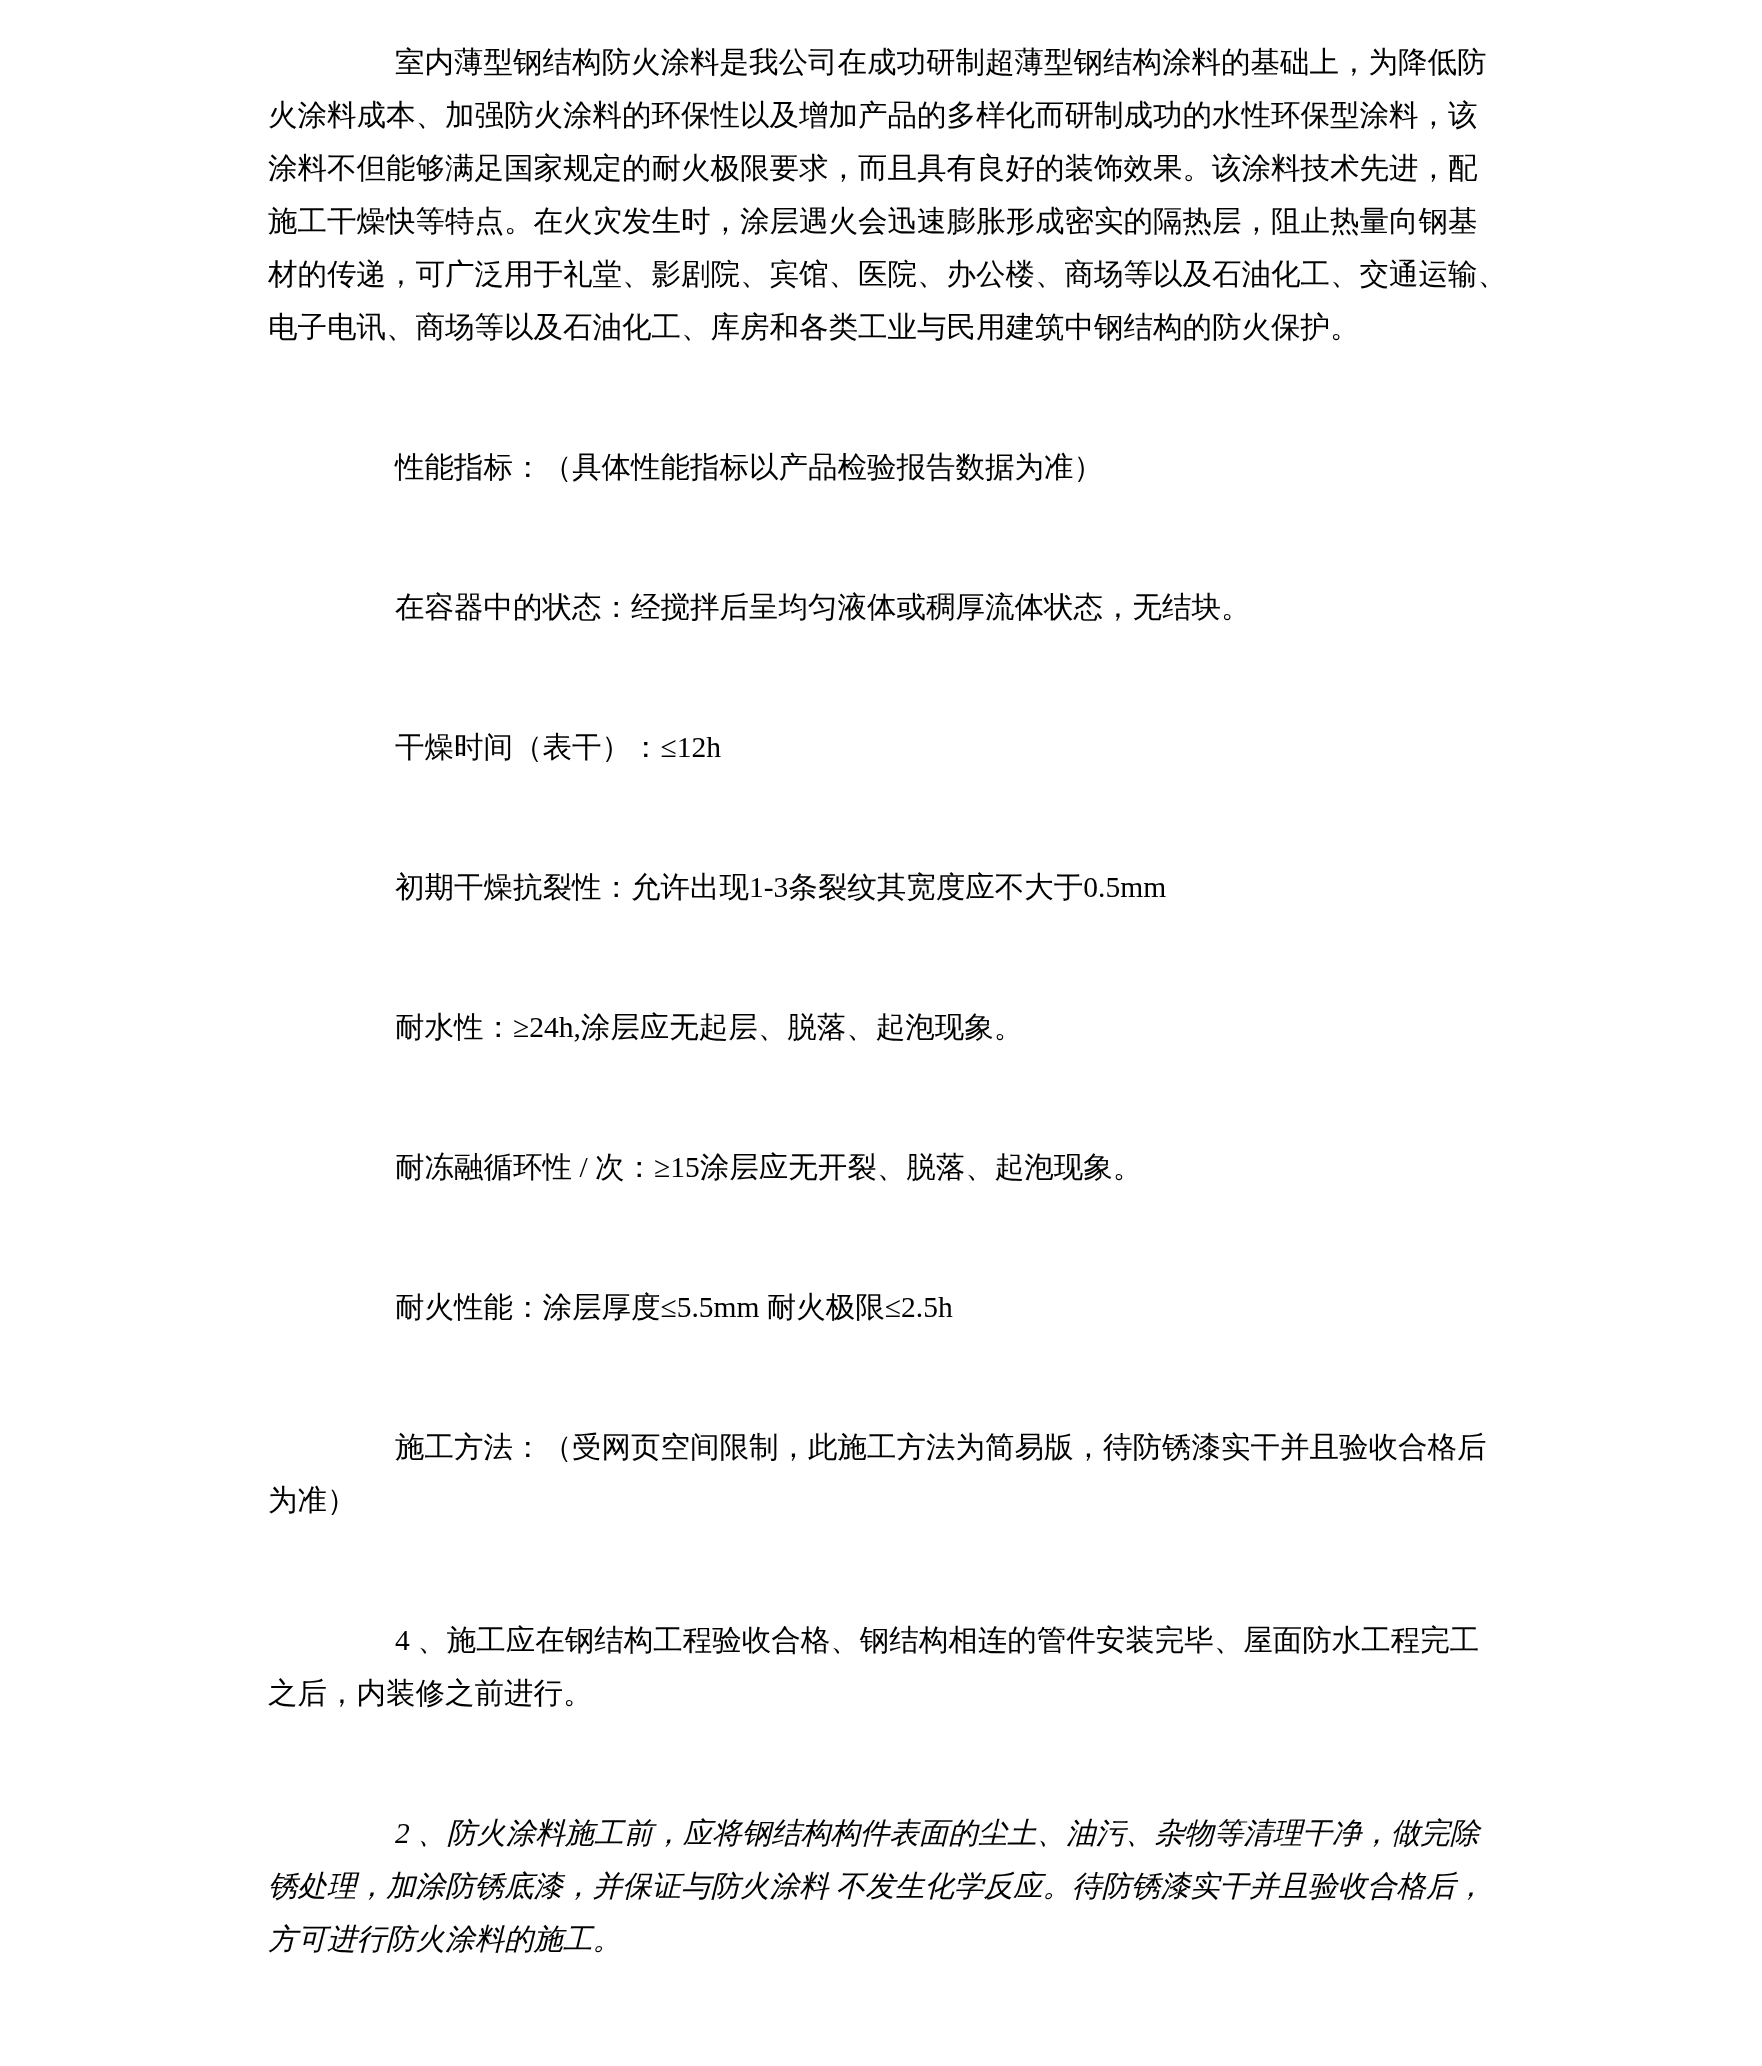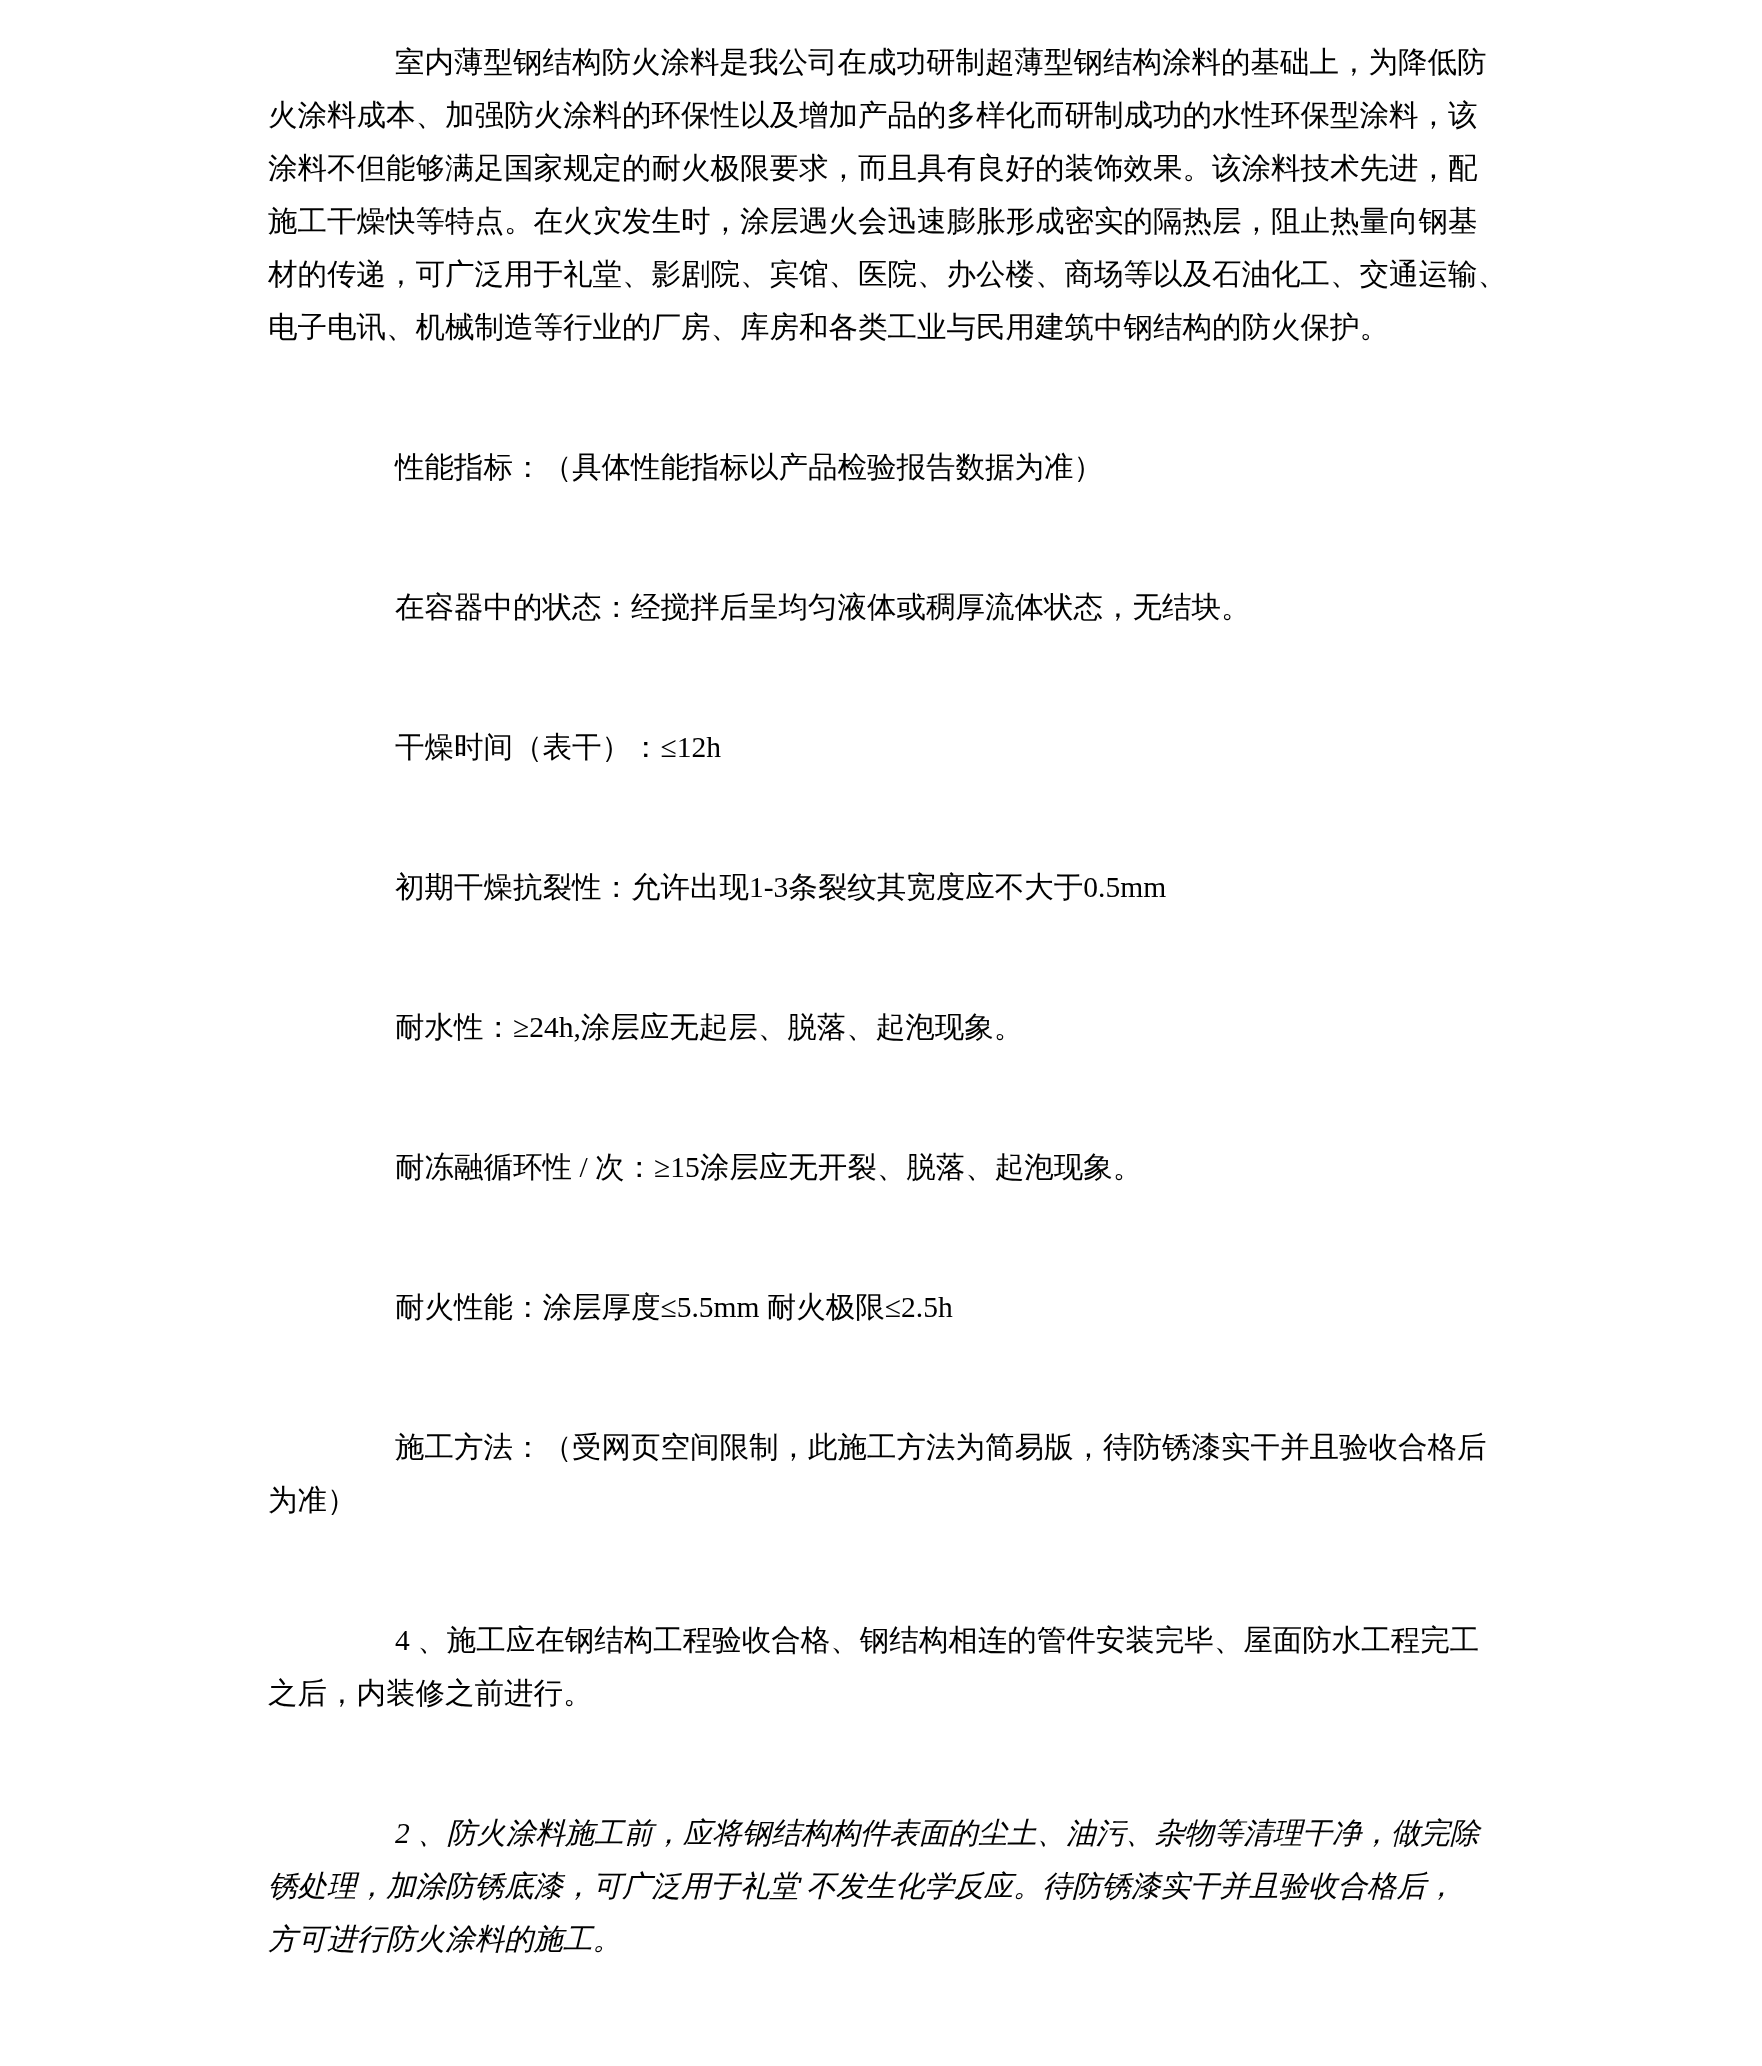--- a/index.html
+++ b/index.html
@@ -39,21 +39,21 @@
 <body>
 
 <div class="page">
 
   <div class="para">
     <div class="line">室内薄型钢结构防火涂料是我公司在成功研制超薄型钢结构涂料的基础上，为降低防</div>
     <div class="line">火涂料成本、加强防火涂料的环保性以及增加产品的多样化而研制成功的水性环保型涂料，该</div>
     <div class="line">涂料不但能够满足国家规定的耐火极限要求，而且具有良好的装饰效果。该涂料技术先进，配</div>
     <div class="line">施工干燥快等特点。在火灾发生时，涂层遇火会迅速膨胀形成密实的隔热层，阻止热量向钢基</div>
     <div class="line">材的传递，可广泛用于礼堂、影剧院、宾馆、医院、办公楼、商场等以及石油化工、交通运输、</div>
-    <div class="line">电子电讯、机械制造等行业的厂房、库房和各类工业与民用建筑中钢结构的防火保护。</div>
+    <div class="line">电子电讯、商场等以及石油化工、库房和各类工业与民用建筑中钢结构的防火保护。</div>
   </div>
 
   <div class="para">
     <div class="line">性能指标：（具体性能指标以产品检验报告数据为准）</div>
   </div>
 
   <div class="para">
     <div class="line">在容器中的状态：经搅拌后呈均匀液体或稠厚流体状态，无结块。</div>
   </div>
 
@@ -82,18 +82,18 @@
     <div class="line">为准）</div>
   </div>
 
   <div class="para">
     <div class="line">4 、施工应在钢结构工程验收合格、钢结构相连的管件安装完毕、屋面防水工程完工</div>
     <div class="line">之后，内装修之前进行。</div>
   </div>
 
   <div class="para">
     <div class="line">2 、防火涂料施工前，应将钢结构构件表面的尘土、油污、杂物等清理干净，做完除</div>
-    <div class="line">锈处理，加涂防锈底漆，可广泛用于礼堂 不发生化学反应。待防锈漆实干并且验收合格后，</div>
+    <div class="line">锈处理，加涂防锈底漆，并保证与防火涂料 不发生化学反应。待防锈漆实干并且验收合格后，</div>
     <div class="line">方可进行防火涂料的施工。</div>
   </div>
 
 </div>
 
 
 </body></html>

